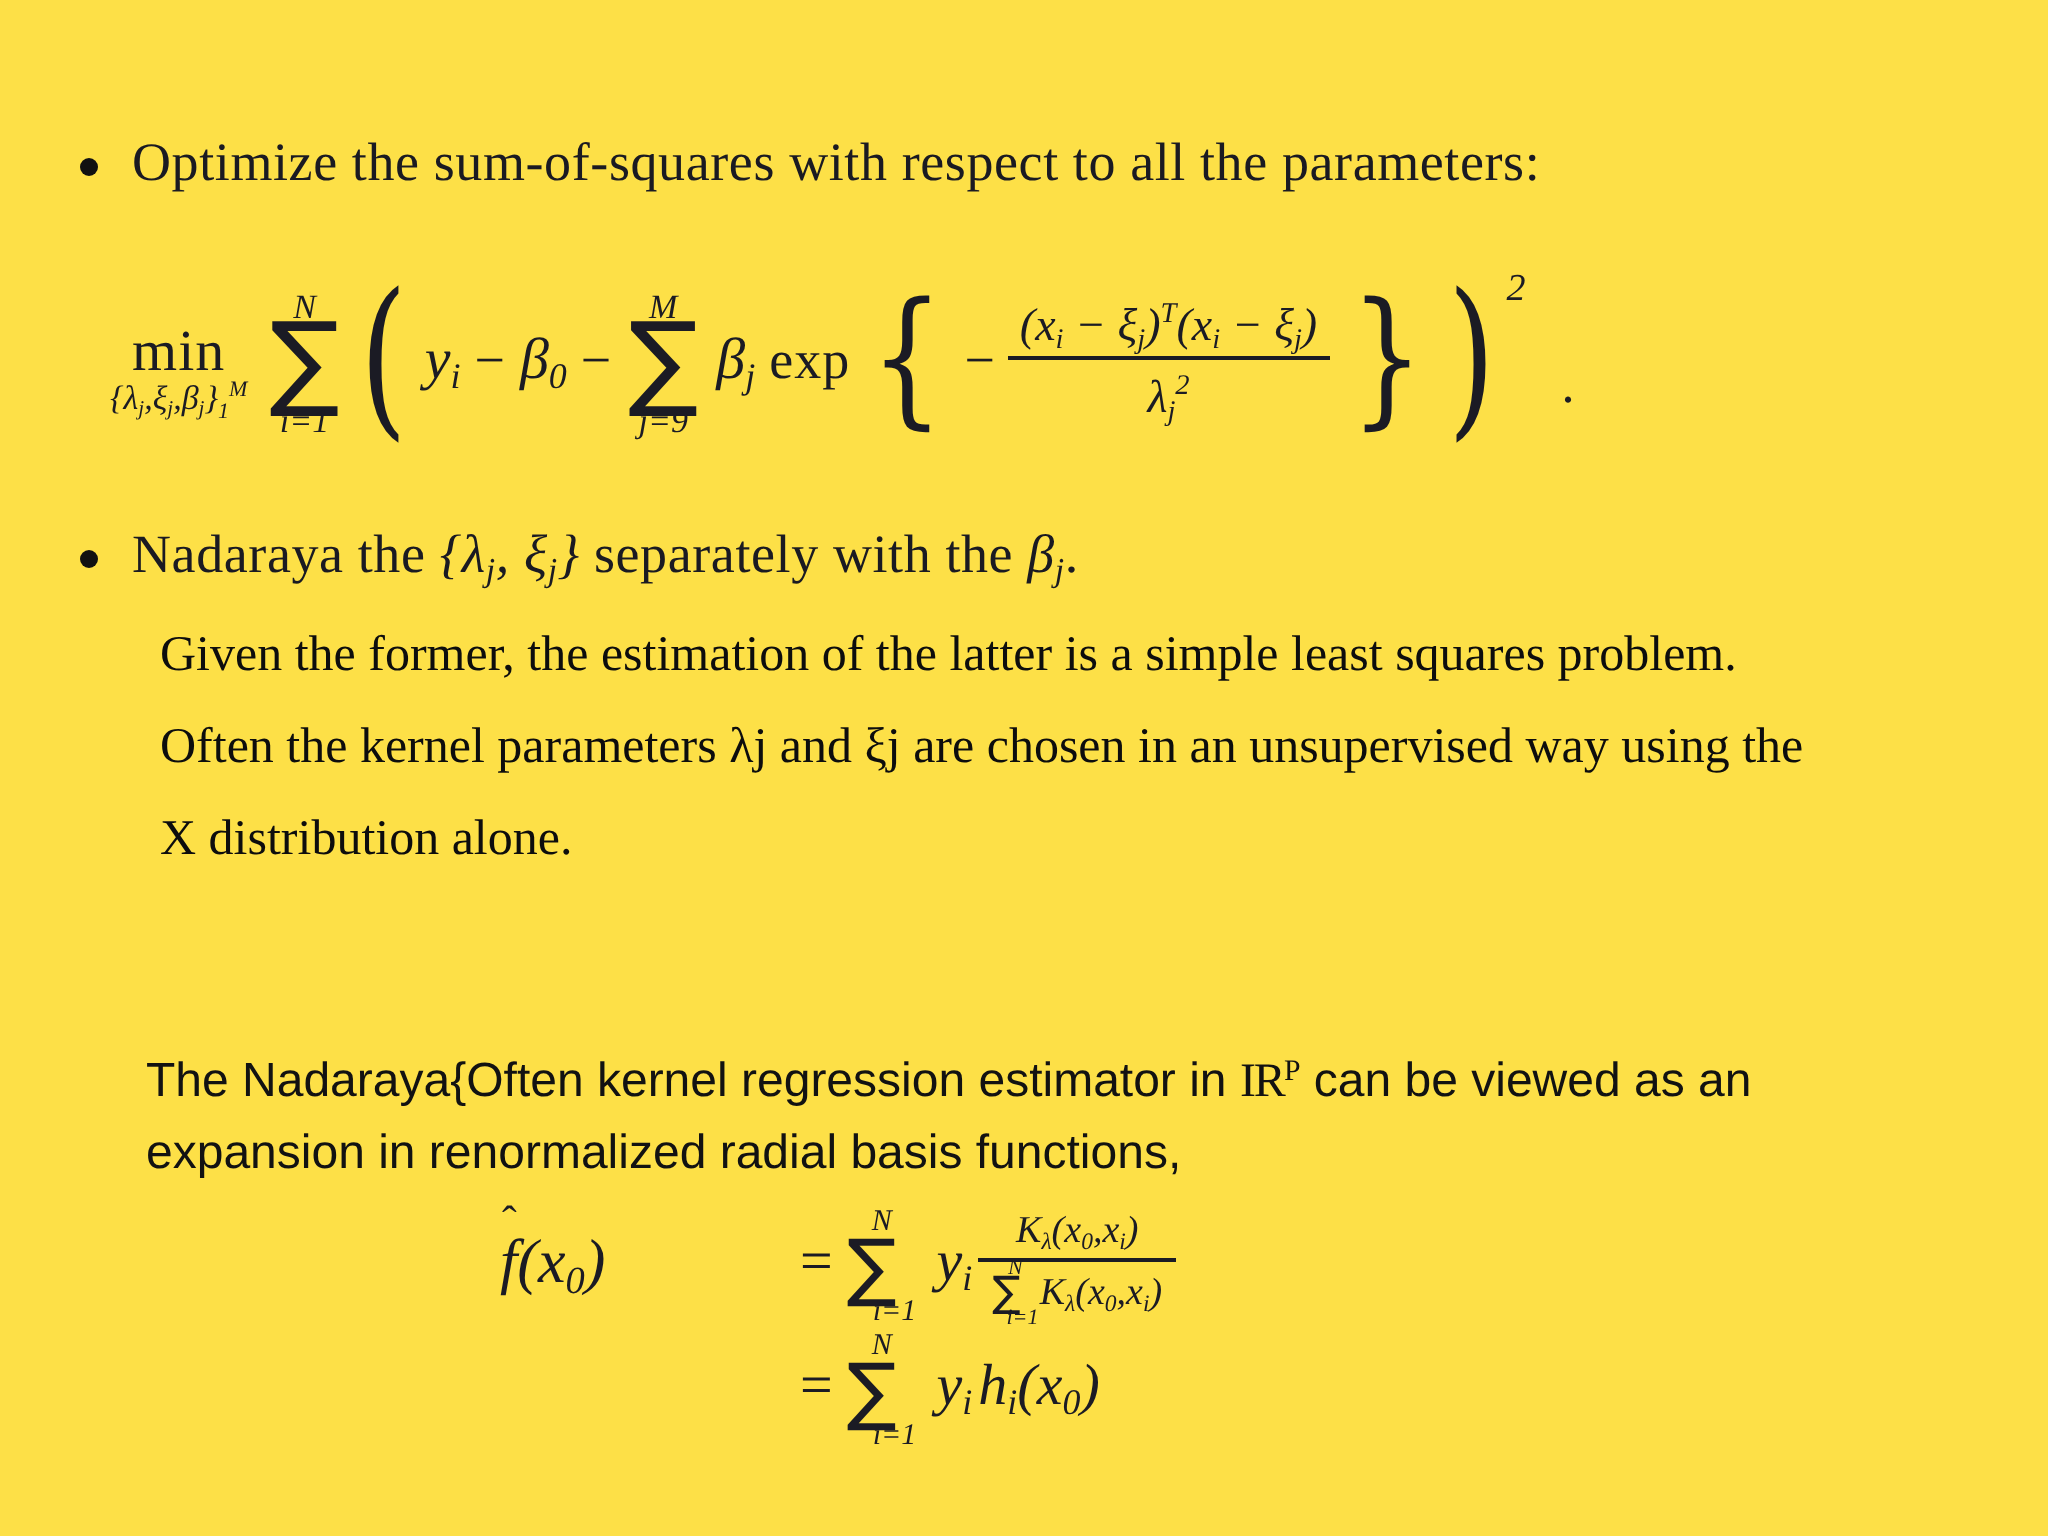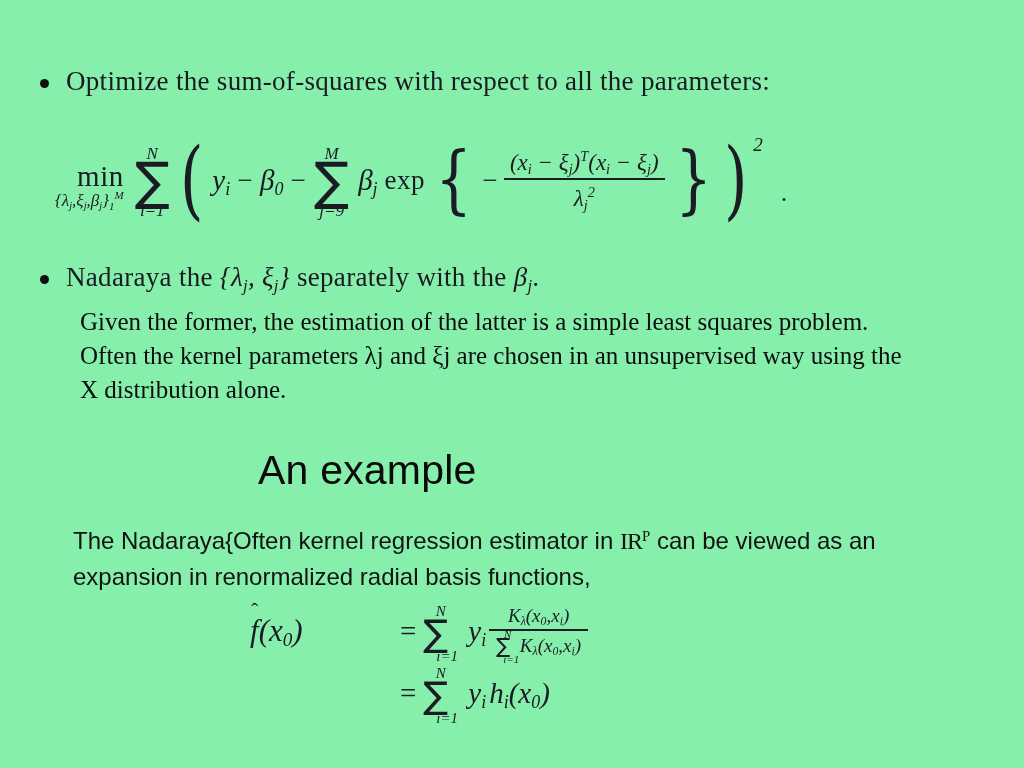--- a/index.html
+++ b/index.html
@@ -4,21 +4,21 @@
 <style>
   html, body {
     margin: 0;
     padding: 0;
     background: #ffffff;
   }
   #slide {
     position: relative;
     width: 1024px;
     height: 768px;
-    background: #86efac;
+    background: #fde047;
     overflow: hidden;
     font-family: "Liberation Serif", serif;
     color: #000000;
   }
 
   
   .bullet-row {
     position: absolute;
     display: flex;
     align-items: flex-start;
@@ -64,21 +64,21 @@
   }
   .eqrow {
     display: flex;
     align-items: center;
     height: 104px;
   }
 
   .minop {
     display: inline-flex;
     flex-direction: column;
-    align-items: flex-end;
+    align-items: center;
     margin-right: 6px;
     transform: translateY(6px);
   }
   .minop .op {
     font-size: 29px;
     font-style: normal;
     letter-spacing: 0.5px;
   }
   .minop .sub {
     font-size: 17px;
@@ -156,21 +156,21 @@
   .eqperiod { font-size: 26px; margin-left: 18px; align-self: flex-end; margin-bottom: 24px; }
 
   
   #para-serif {
     position: absolute;
     left: 80px;
     top: 305px;
     width: 830px;
     font-family: "Liberation Serif", serif;
     font-size: 25px;
-    line-height: 34px;
+    line-height: 46px;
     color: #0d0d0d;
   }
 
   #heading-example {
     position: absolute;
     left: 258px;
     top: 447px;
     font-family: "Liberation Sans", sans-serif;
     font-size: 41px;
     font-weight: 400;
@@ -353,21 +353,20 @@
     </div>
   </div>
 
   <div class="bullet-row" style="left:40px; top:262px;">
     <span class="bullet-dot"></span>
     <span class="bullet-text sp"><span>Nadaraya the</span>&nbsp;<span class="mi"><span>{λ</span><sub class="m">j</sub><span>, ξ</span><sub class="m">j</sub><span>}</span></span>&nbsp;<span>separately with the</span>&nbsp;<span class="mi"><span>β</span><sub class="m">j</sub></span><span>.</span></span>
   </div>
 
   <div id="para-serif">Given the former, the estimation of the latter is a simple least squares problem. Often the kernel parameters λj and ξj are chosen in an unsupervised way using the X distribution alone.</div>
 
-  <div id="heading-example">An example</div>
 
   <div id="para-sans"><span>The Nadaraya{Often kernel regression estimator in </span><span class="rset">IR</span><sup class="rp">P</sup><span> can be viewed as an expansion in renormalized radial basis functions,</span></div>
 
   <div id="eq-bottom">
 
     <div class="beq-line">
       <span class="beq-lhs"><span class="fhat"><span class="hat">ˆ</span><span>f</span></span><span>(x</span><sub class="m">0</sub><span>)</span></span>
 
       <span class="eqsign">=</span>
 

